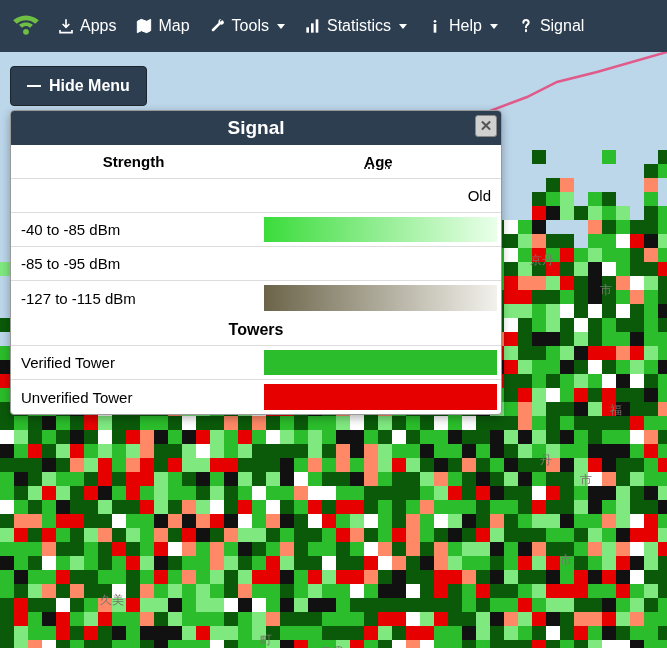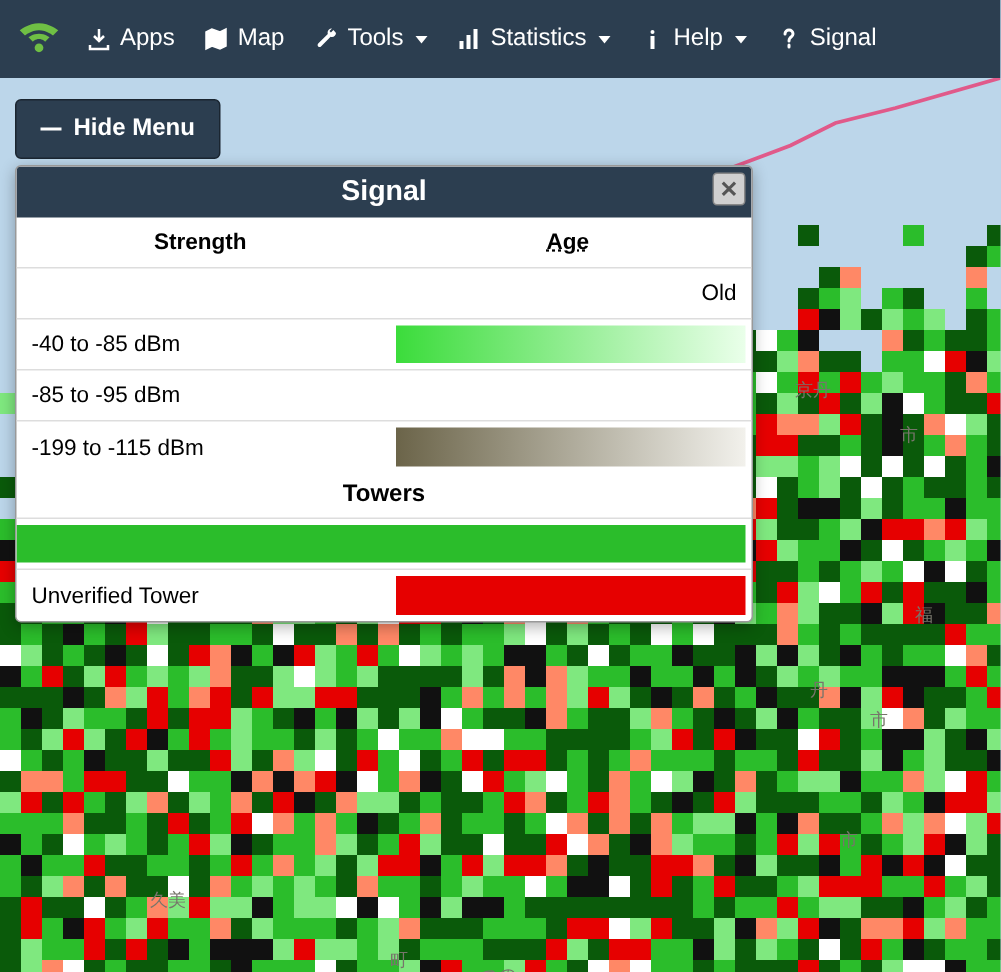--- a/index.html
+++ b/index.html
@@ -1669,27 +1669,28 @@
   <div id="signal-rows">
       <div class="legend-row">
         <div class="legend-label">-40 to -85 dBm</div>
         <div class="legend-swatch grad-green"></div>
       </div>
       <div class="legend-row">
         <div class="legend-label">-85 to -95 dBm</div>
         <div class="legend-swatch " style="background: transparent;"></div>
       </div>
       <div class="legend-row">
-        <div class="legend-label">-199 to -115 dBm</div>
+        <div class="legend-label">-127 to -115 dBm</div>
         <div class="legend-swatch grad-brown"></div>
       </div>
     </div>
   <div class="section-title">Towers</div>
   <div id="tower-rows">
       <div class="legend-row">
+        <div class="legend-label">Verified Tower</div>
         <div class="legend-swatch solid-green"></div>
       </div>
       <div class="legend-row">
         <div class="legend-label">Unverified Tower</div>
         <div class="legend-swatch solid-red"></div>
       </div>
     </div>
 </div>
 
 </body></html>

